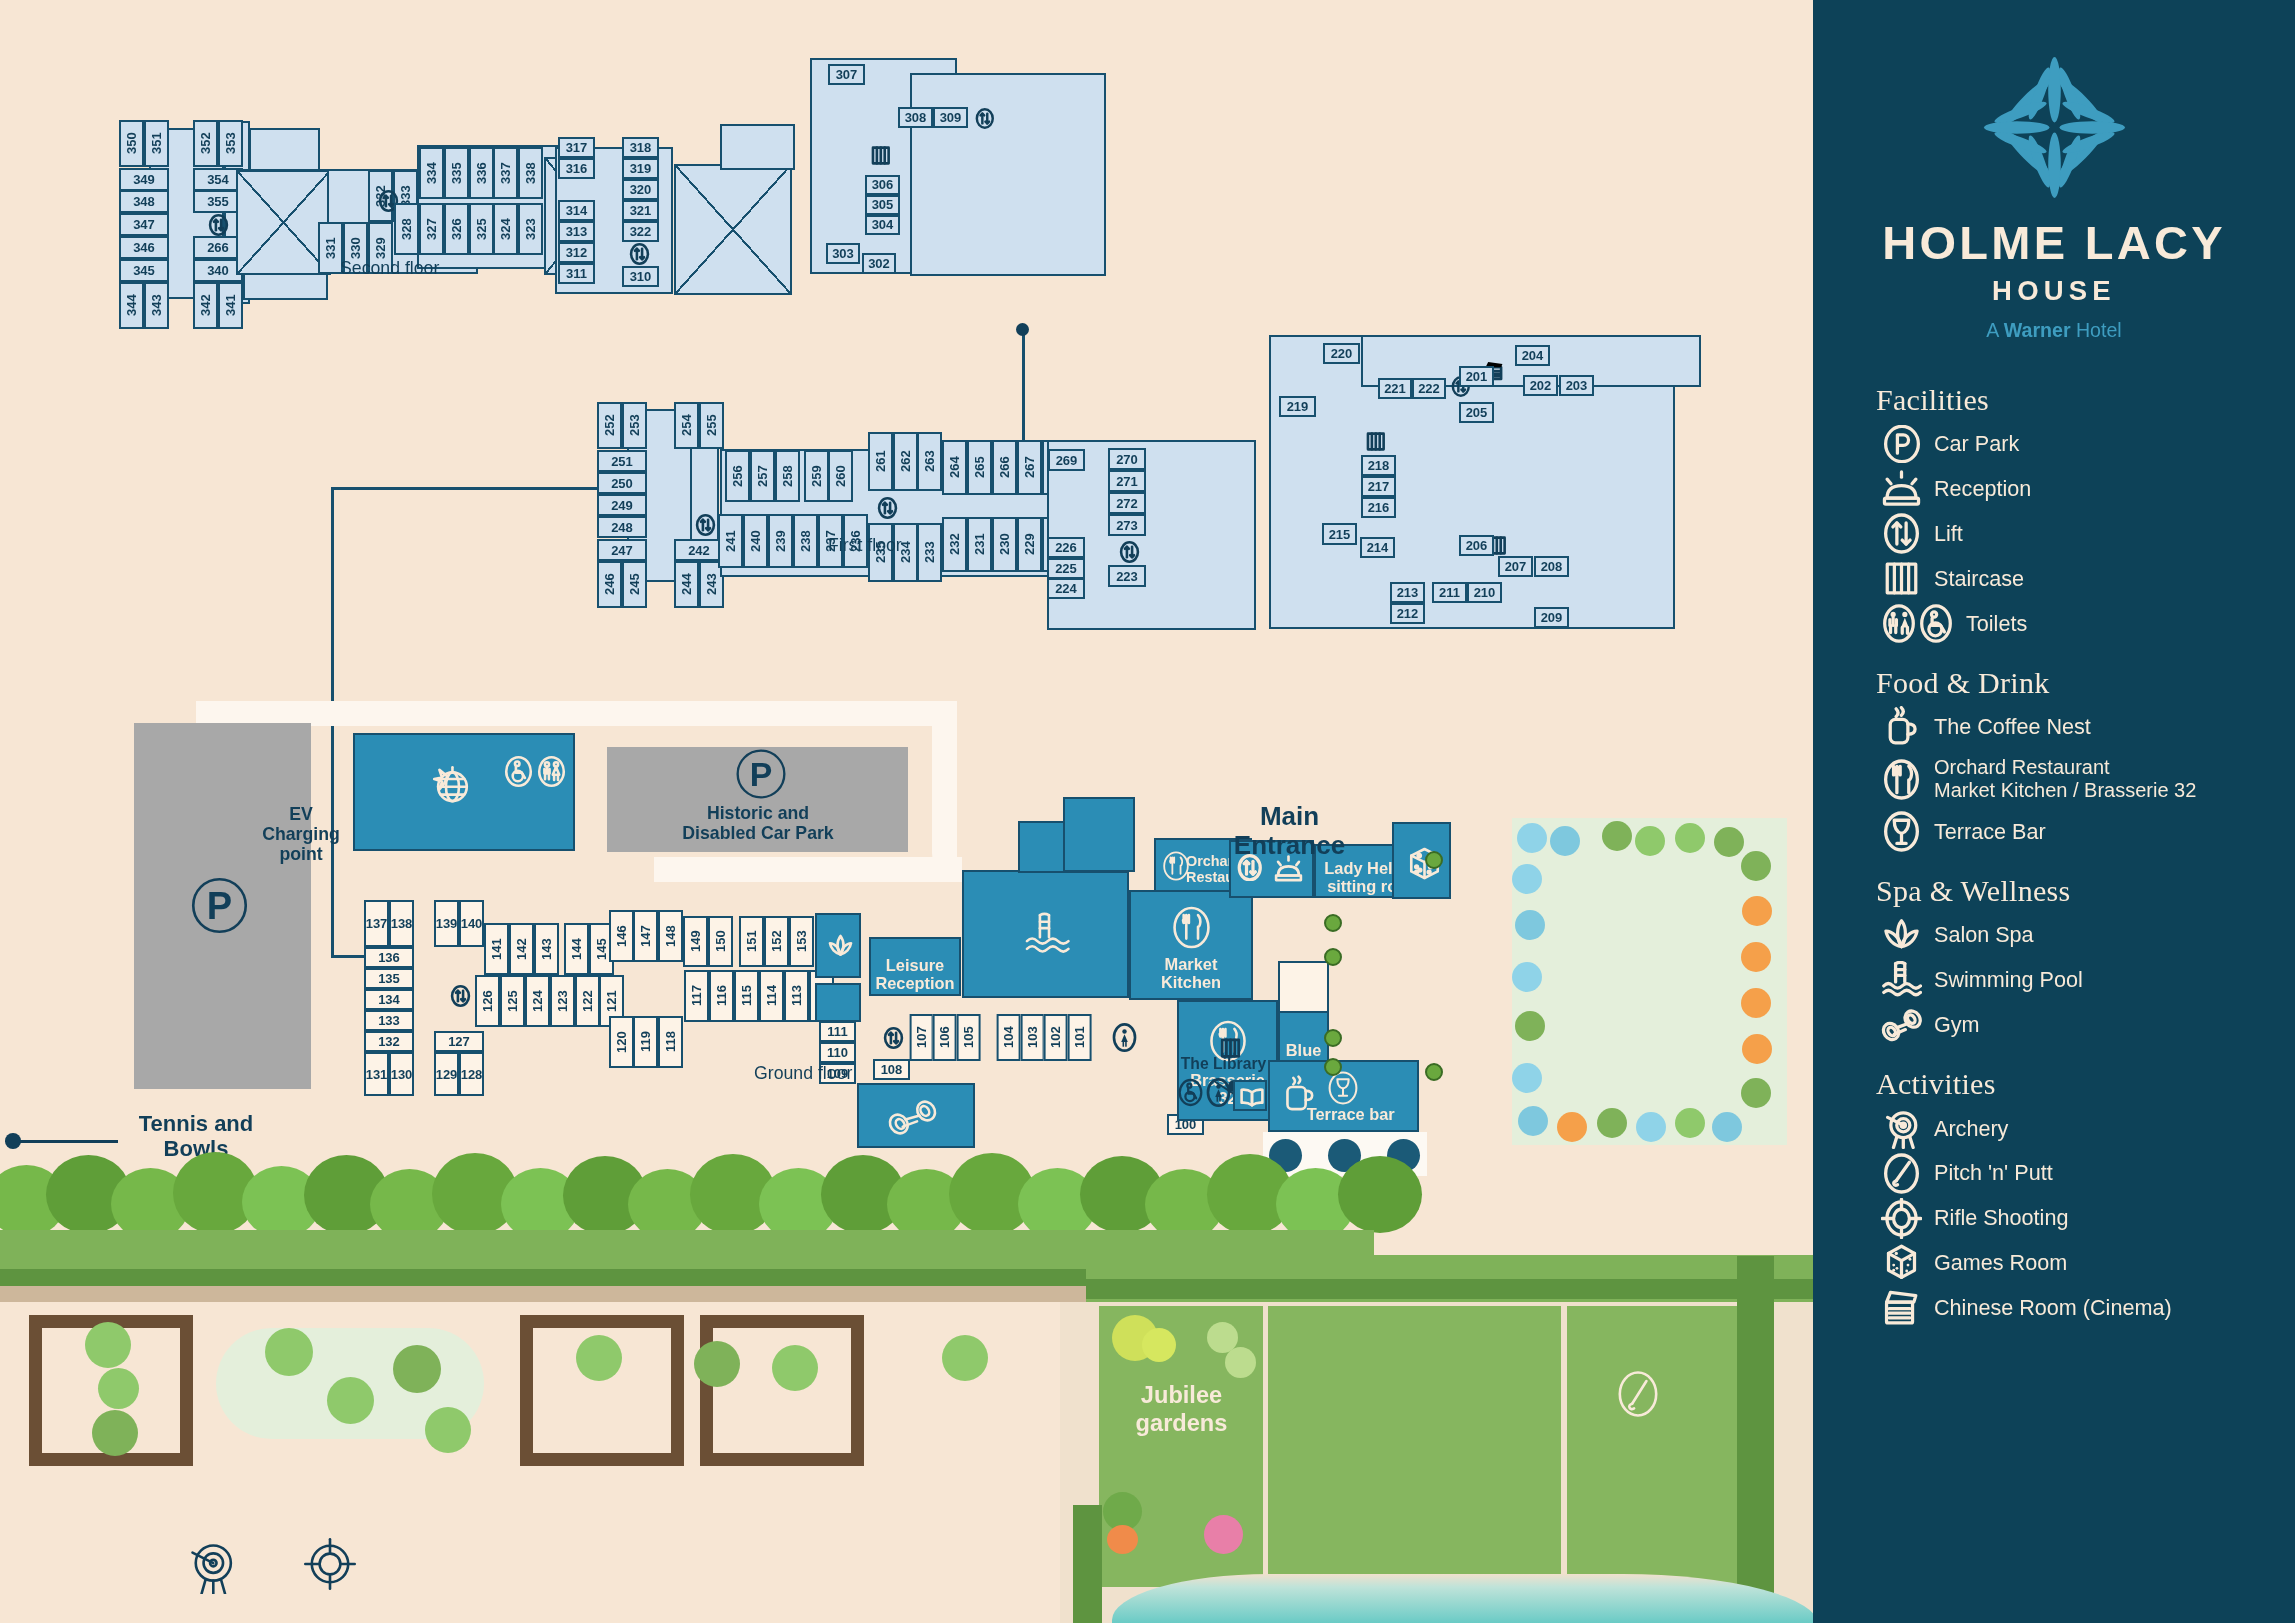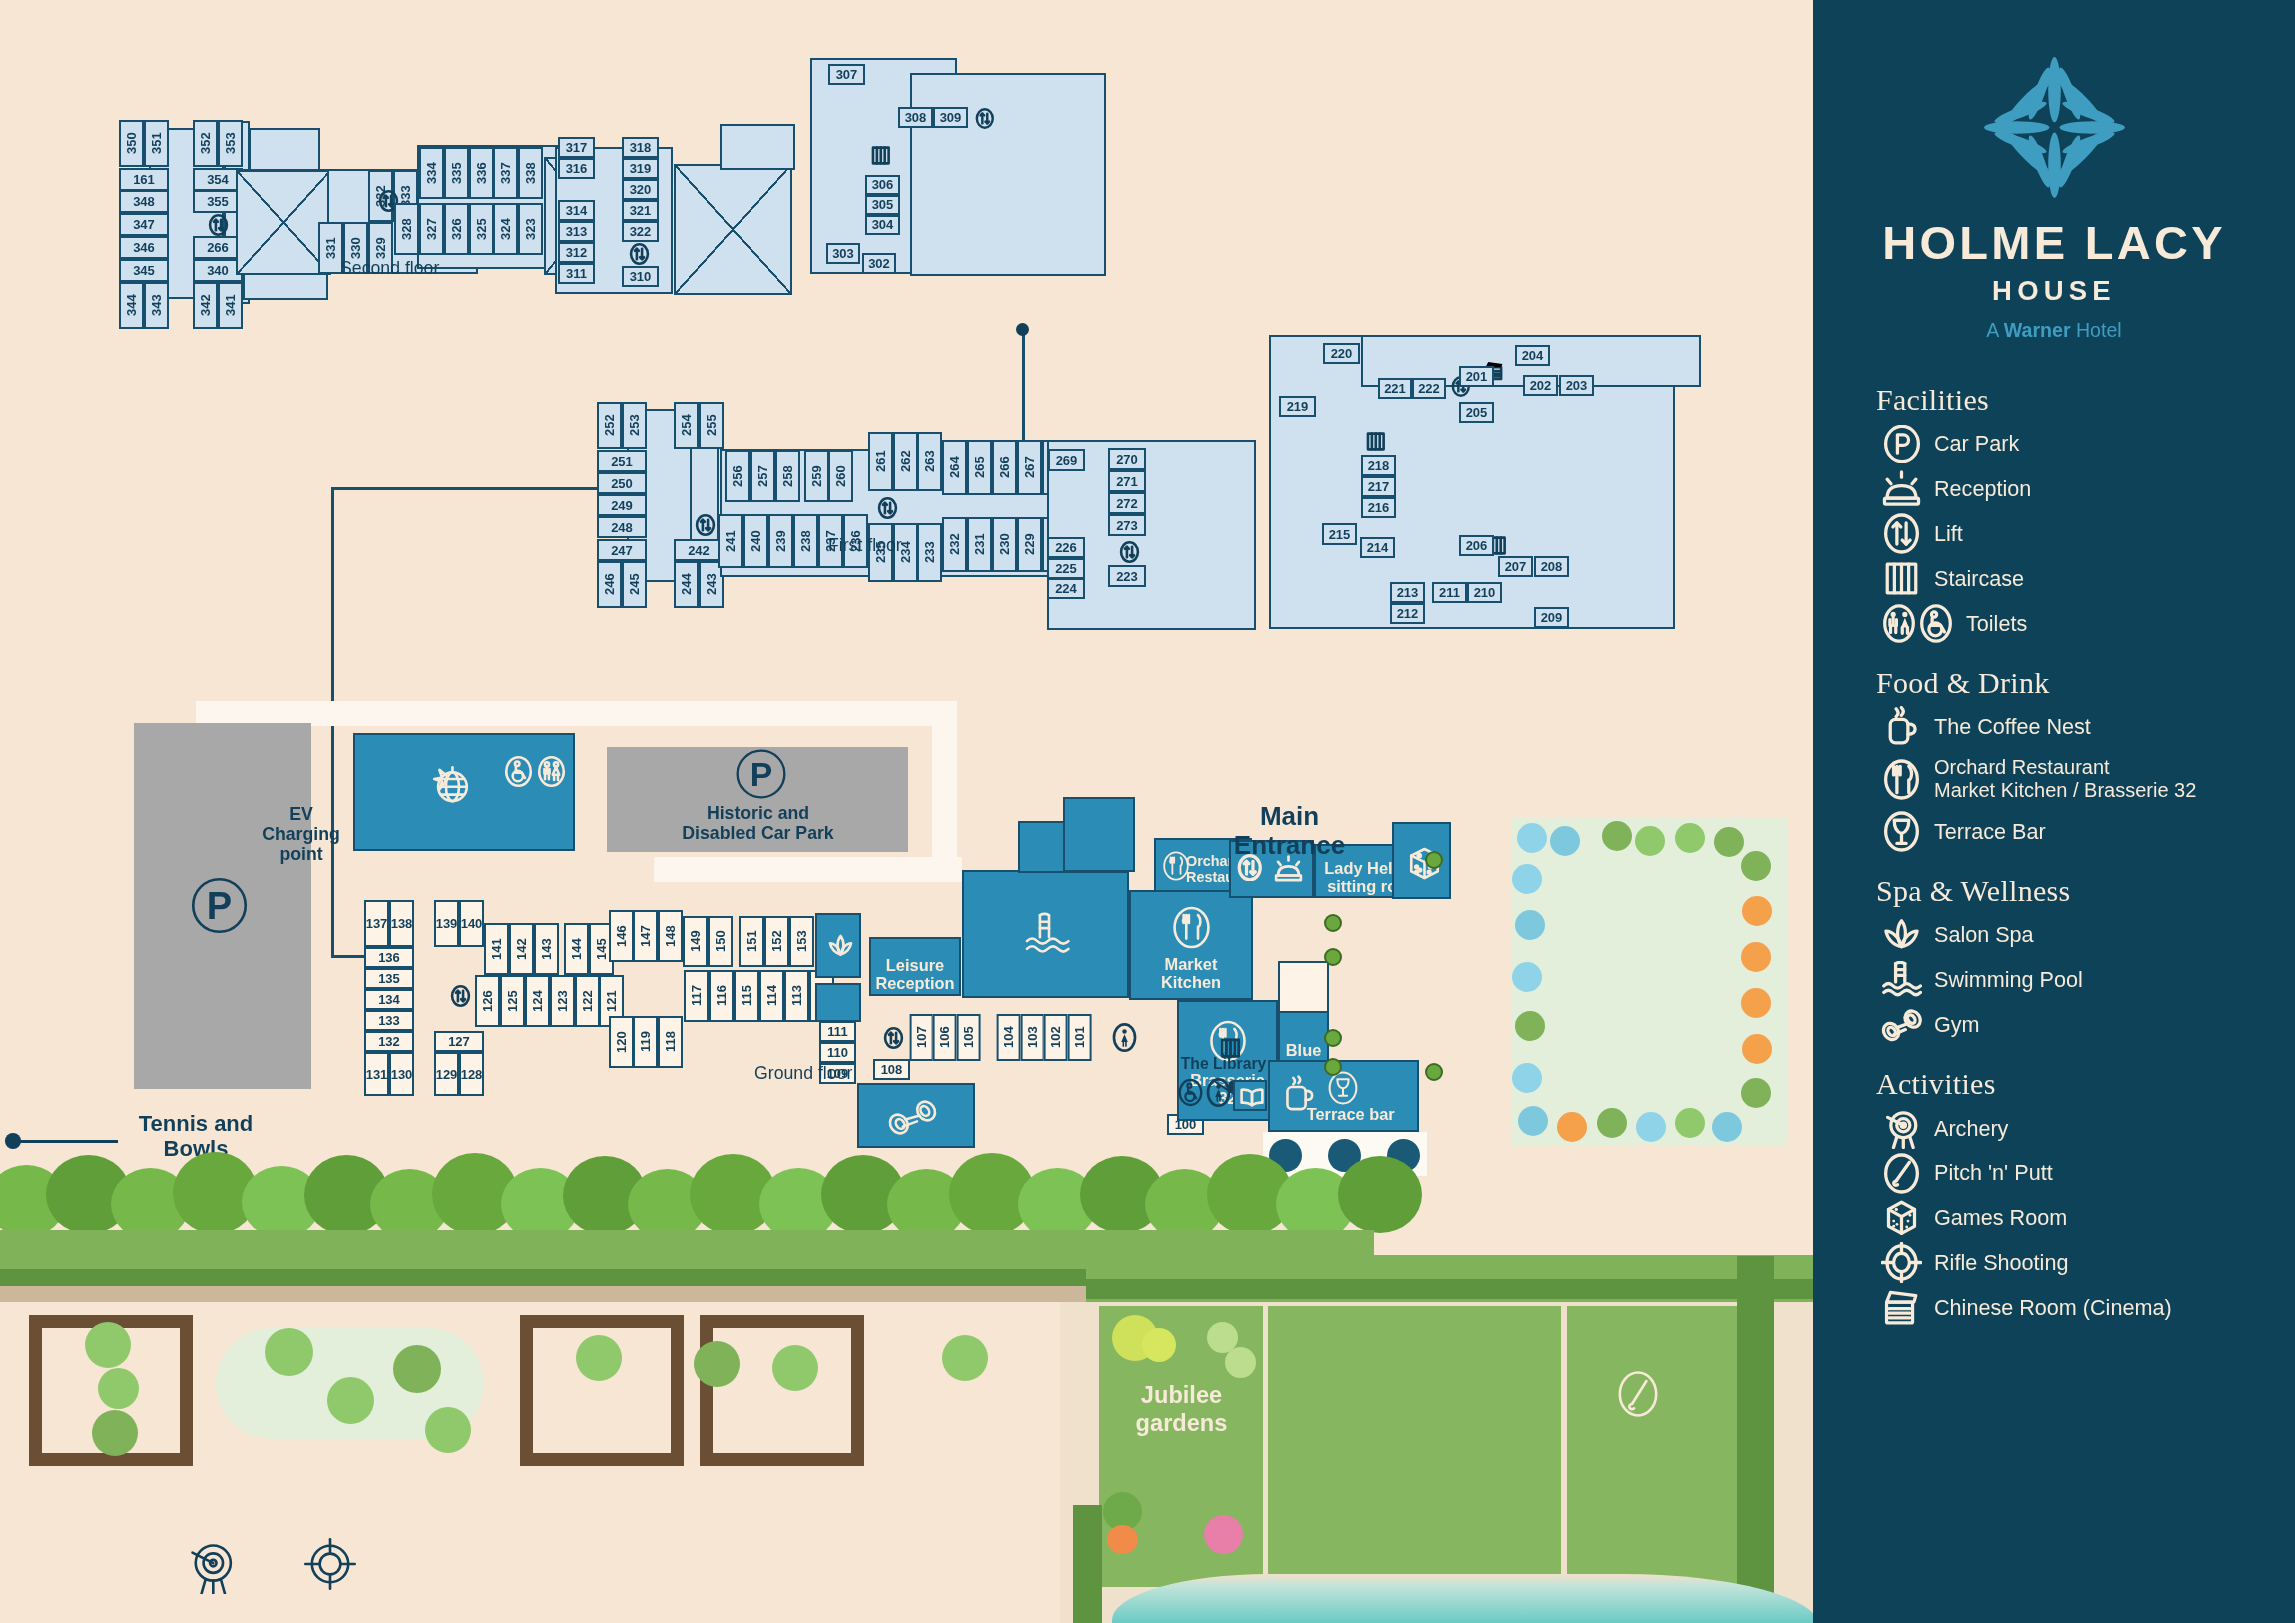--- a/index.html
+++ b/index.html
@@ -106,21 +106,21 @@
 
       <div class="blk" style="left:149px;top:128px;width:75px;height:171px;"></div>
       <div class="blk" style="left:249px;top:128px;width:71px;height:171px;"></div>
       <div class="blk" style="left:224px;top:121px;width:26px;height:183px;"></div>
 
       <div class="rm v" style="left:119px;top:120px;width:25px;height:47px;">350</div>
       <div class="rm v" style="left:144px;top:120px;width:25px;height:47px;">351</div>
       <div class="rm v" style="left:193px;top:120px;width:25px;height:47px;">352</div>
       <div class="rm v" style="left:218px;top:120px;width:25px;height:47px;">353</div>
 
-      <div class="rm" style="left:119px;top:168px;width:50px;height:23px;">161</div>
+      <div class="rm" style="left:119px;top:168px;width:50px;height:23px;">349</div>
       <div class="rm" style="left:119px;top:190px;width:50px;height:23px;">348</div>
       <div class="rm" style="left:119px;top:213px;width:50px;height:23px;">347</div>
       <div class="rm" style="left:119px;top:236px;width:50px;height:23px;">346</div>
       <div class="rm" style="left:119px;top:259px;width:50px;height:23px;">345</div>
 
       <div class="rm" style="left:193px;top:168px;width:50px;height:23px;">354</div>
       <div class="rm" style="left:193px;top:190px;width:50px;height:23px;">355</div>
       <div class="micon" style="left:208px;top:214px;width:21px;height:22px;">
         <svg width="21" height="22" viewBox="0 0 32 34">
             <ellipse cx="16" cy="17" rx="13" ry="15"></ellipse>
@@ -1109,52 +1109,52 @@
                 <ellipse cx="28" cy="31" rx="24" ry="28"></ellipse>
                 <line x1="40" y1="14" x2="20" y2="42"></line>
                 <path d="M20 42 q-5 2 -3.5 5 q1.5 3 5.5 1"></path>
               </svg>
           </span>
           <span class="lbl">Pitch 'n' Putt</span>
         </div>
 
         <div class="lrow">
           <span class="ico">
+            <svg class="ic" width="41" height="41" viewBox="0 0 62 62">
+                <ellipse cx="31" cy="31" rx="22" ry="25"></ellipse>
+                <ellipse cx="31" cy="31" rx="12" ry="14"></ellipse>
+                <line x1="31" y1="2" x2="31" y2="17"></line>
+                <line x1="31" y1="45" x2="31" y2="60"></line>
+                <line x1="2" y1="31" x2="17" y2="31"></line>
+                <line x1="45" y1="31" x2="60" y2="31"></line>
+              </svg>
+          </span>
+          <span class="lbl">Rifle Shooting</span>
+        </div>
+
+        <div class="lrow">
+          <span class="ico">
             <svg class="ic" width="37" height="39" viewBox="0 0 56 60">
                 <path d="M8 16 L28 5 L48 16 L48 42 L28 53 L8 42 Z"></path>
                 <path d="M8 16 L28 27 L48 16"></path>
                 <path d="M28 27 L28 53"></path>
                 <circle cx="20" cy="16" r="2.6" class="fillc"></circle>
                 <circle cx="16" cy="34" r="2.2" class="fillc"></circle>
                 <circle cx="21" cy="39" r="2.2" class="fillc"></circle>
                 <circle cx="16" cy="42" r="2.2" class="fillc"></circle>
                 <circle cx="38" cy="34" r="2.2" class="fillc"></circle>
                 <circle cx="41" cy="25" r="2.2" class="fillc"></circle>
                 <circle cx="36" cy="43" r="2.2" class="fillc"></circle>
               </svg>
           </span>
           <span class="lbl">Games Room</span>
         </div>
 
         <div class="lrow">
           <span class="ico">
-            <svg class="ic" width="41" height="41" viewBox="0 0 62 62">
-                <ellipse cx="31" cy="31" rx="22" ry="25"></ellipse>
-                <ellipse cx="31" cy="31" rx="12" ry="14"></ellipse>
-                <line x1="31" y1="2" x2="31" y2="17"></line>
-                <line x1="31" y1="45" x2="31" y2="60"></line>
-                <line x1="2" y1="31" x2="17" y2="31"></line>
-                <line x1="45" y1="31" x2="60" y2="31"></line>
-              </svg>
-          </span>
-          <span class="lbl">Rifle Shooting</span>
-        </div>
-
-        <div class="lrow">
-          <span class="ico">
             <svg class="ic" width="39" height="38" viewBox="0 0 60 58">
                 <rect x="7" y="20" width="40" height="32" rx="2"></rect>
                 <polygon points="7,20 13,5 52,10 49,20"></polygon>
                 <line x1="11" y1="30" x2="43" y2="30"></line>
                 <line x1="11" y1="37" x2="43" y2="37"></line>
                 <line x1="11" y1="44" x2="43" y2="44"></line>
               </svg>
           </span>
           <span class="lbl">Chinese Room (Cinema)</span>
         </div>

